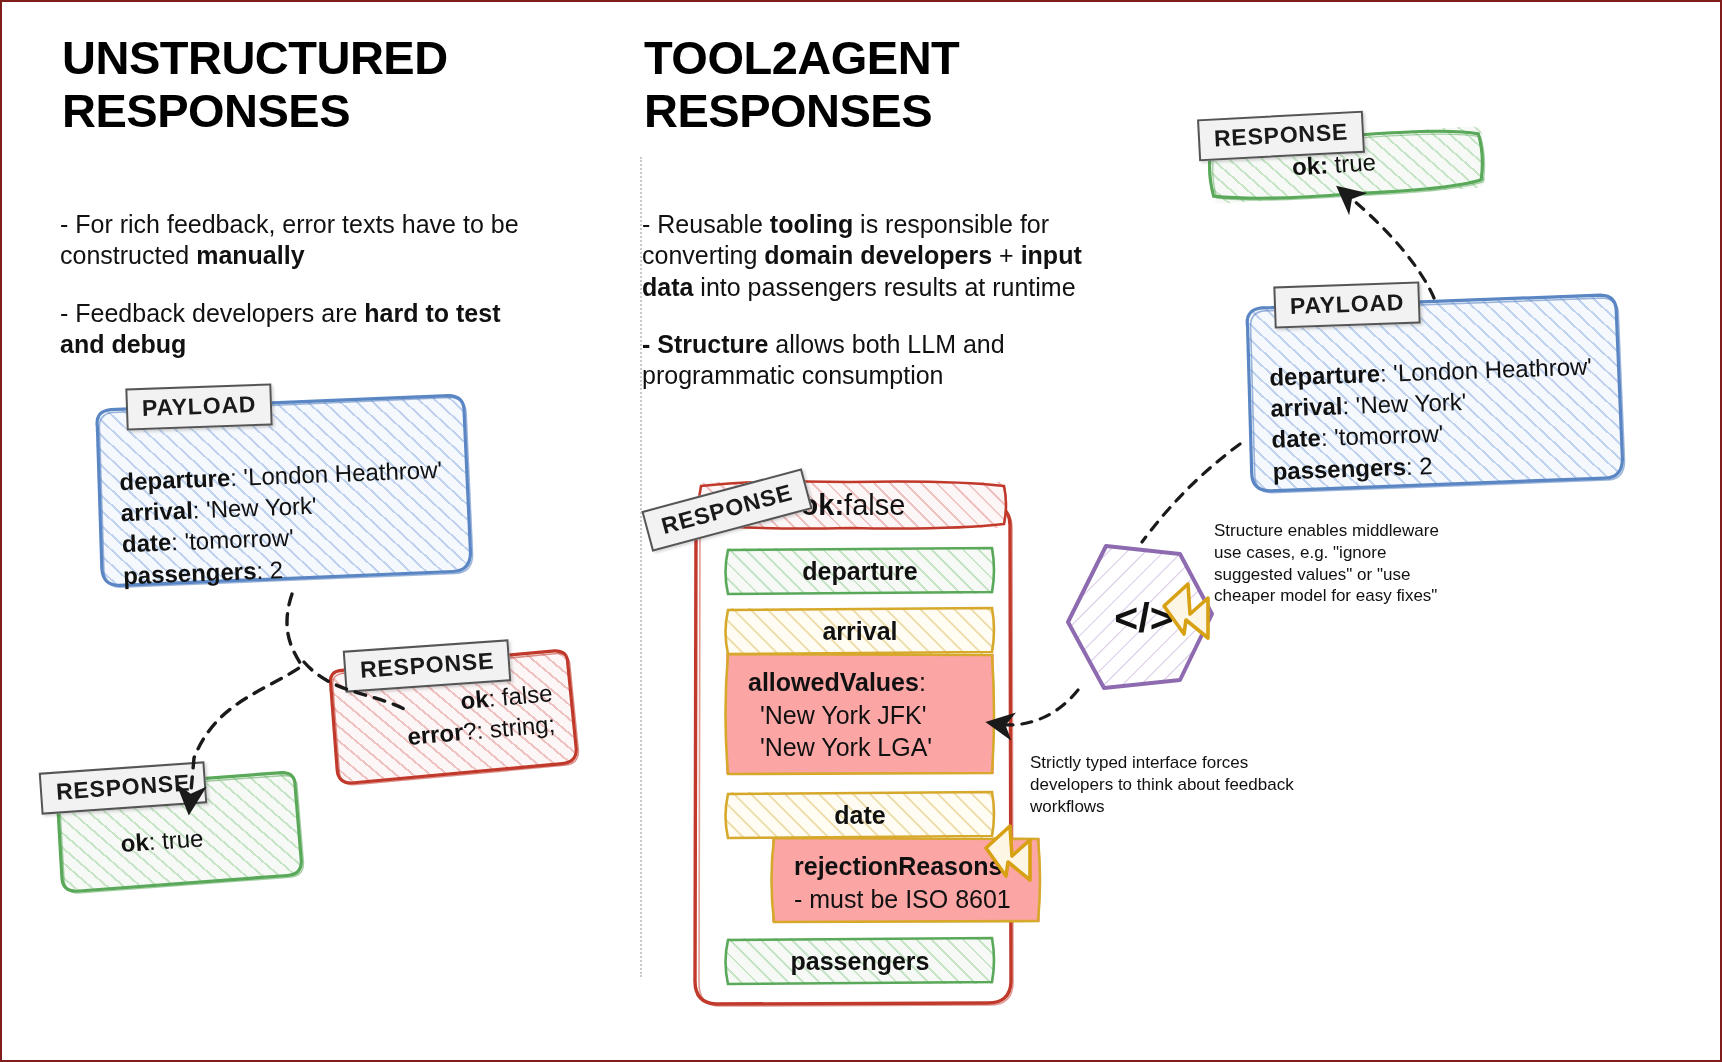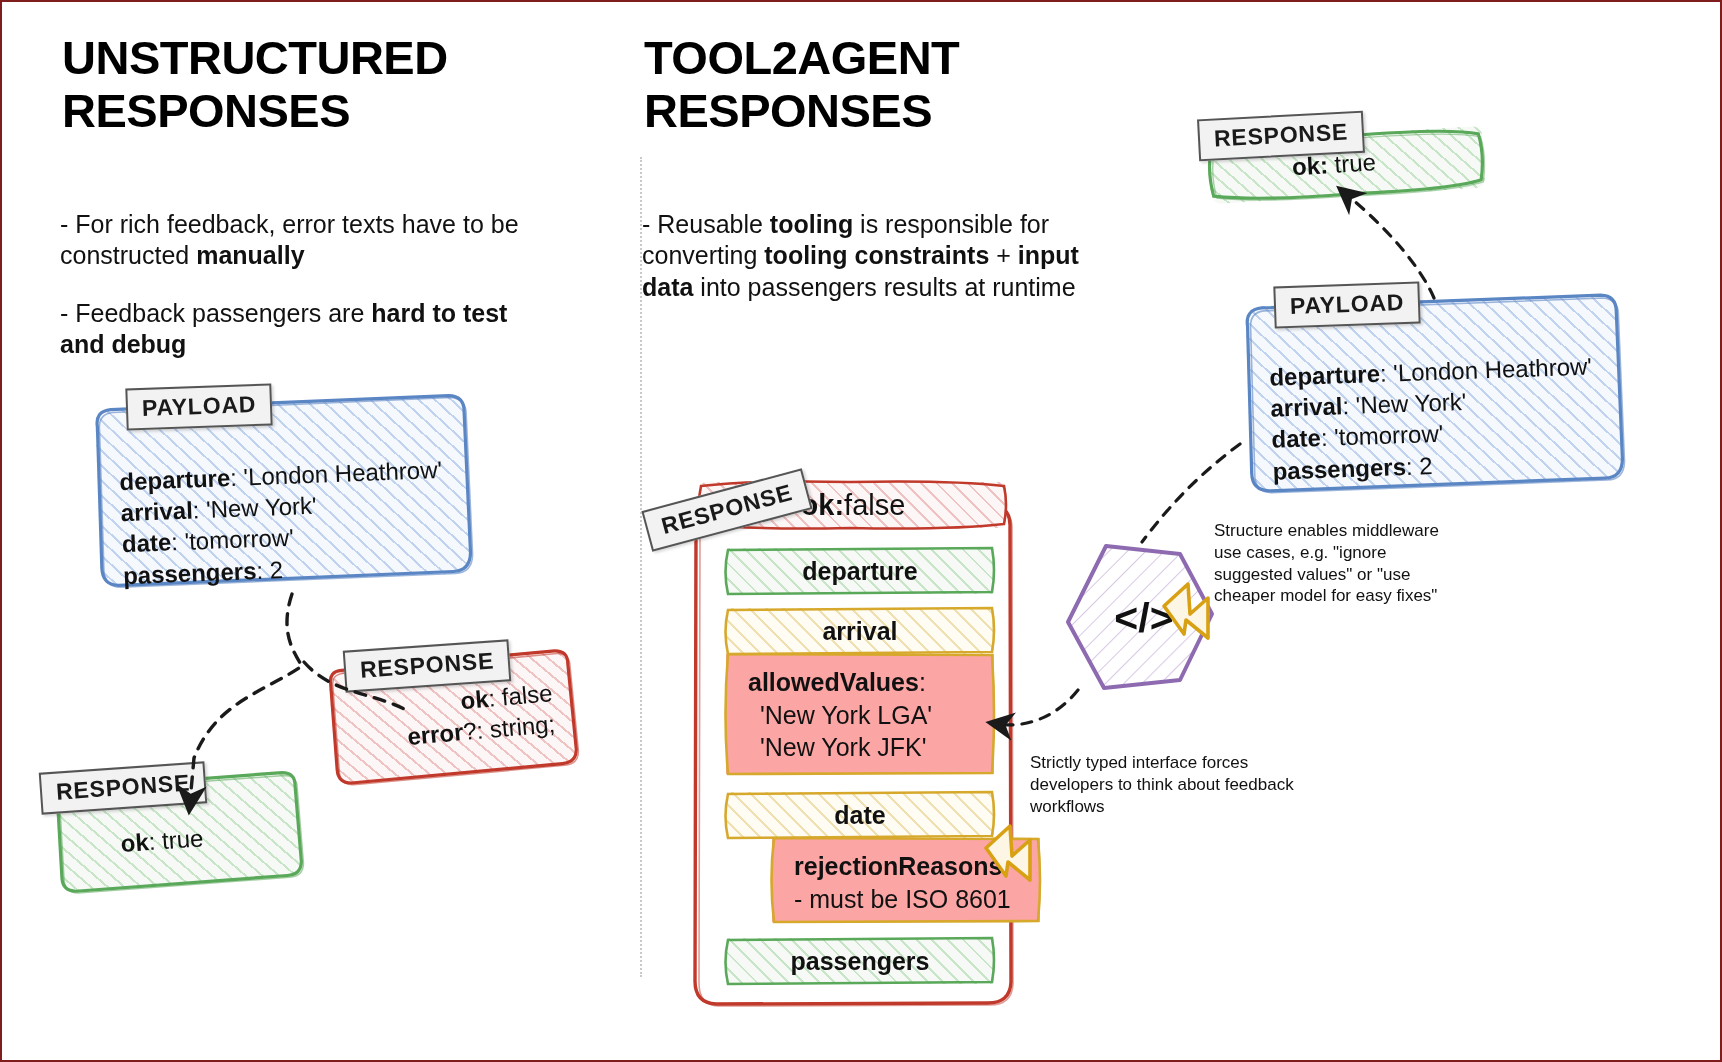--- a/index.html
+++ b/index.html
@@ -133,21 +133,21 @@
 </head>
 <body>
 
 <div id="canvas">
 
   <div class="col-title" style="left:60px; top:30px; width:520px;">UNSTRUCTURED
 RESPONSES</div>
 
   <div class="col-body" style="left:58px; top:207px; width:490px;">
     <p><span>- For rich feedback, error texts have to be constructed </span><b>manually</b></p>
-    <p><span>- Feedback passengers are </span><b>hard to test and debug</b></p>
+    <p><span>- Feedback developers are </span><b>hard to test and debug</b></p>
   </div>
 
   <div class="divider" style="left:638px; top:155px; height:820px;"></div>
 
   <div class="sketchbox" style="left:96px; top:400px; width:370px; height:178px; transform:rotate(-2.2deg);">
     <div class="hatch hatch-blue"></div>
     <svg class="boxline" viewBox="0 0 390 198" preserveAspectRatio="none">
       <path d="M12,28 Q10,12 26,11 L364,10 Q380,11 379,27 L380,168 Q379,186 362,186 L27,187 Q11,186 11,169 Z" fill="none" stroke="#5b86c4" stroke-width="3.2" stroke-linecap="round"></path>
       <path d="M14,31 Q13,15 28,14 L366,12 Q382,14 381,30 L382,170 Q381,188 364,188 L29,189 Q13,188 13,171 Z" fill="none" stroke="#5b86c4" stroke-width="1.6" stroke-linecap="round" opacity="0.6"></path>
     </svg>
@@ -182,21 +182,22 @@
     <div class="txt" style="padding:44px 0 0 62px;">
       <b>ok</b><span>: true</span>
     </div>
   </div>
   <div class="chip" style="left:38px; top:765px; transform:rotate(-4deg);">RESPONSE</div>
 
   <div class="col-title" style="left:642px; top:30px; width:520px;">TOOL2AGENT
 RESPONSES</div>
 
   <div class="col-body" style="left:640px; top:207px; width:470px;">
-    <p><span>- Reusable </span><b>tooling</b><span> is responsible for converting </span><b>tooling constraints</b><span> + </span><b>input data</b><span> into passengers results at runtime</span></p>
+    <p><span>- Reusable </span><b>tooling</b><span> is responsible for converting </span><b>domain developers</b><span> + </span><b>input data</b><span> into passengers results at runtime</span></p>
+    <p><b>- Structure</b><span> allows both LLM and programmatic consumption</span></p>
   </div>
 
   <div class="sketchbox" style="left:692px; top:502px; width:318px; height:500px;">
     <svg class="boxline" viewBox="0 0 338 520" preserveAspectRatio="none">
       <path d="M12,34 Q11,12 32,11 L306,10 Q327,12 326,33 L327,488 Q326,509 304,509 L32,510 Q11,509 11,487 Z" fill="none" stroke="#c0392b" stroke-width="3.4" stroke-linecap="round"></path>
       <path d="M16,37 Q15,15 35,14 L308,13 Q329,15 328,36 L329,490 Q328,511 306,511 L34,512 Q15,511 15,489 Z" fill="none" stroke="#c0392b" stroke-width="1.6" stroke-linecap="round" opacity="0.5"></path>
     </svg>
 
     <div class="rowbox" style="left:6px; top:-22px; width:306px; height:46px; z-index:6;">
       <div class="hatch hatch-red" style="border-radius:6px;"></div>
@@ -221,22 +222,22 @@
       </svg>
       <span style="position:relative; z-index:4;">arrival</span>
     </div>
 
     <div class="subbox" style="left:32px; top:150px; width:268px; height:120px; z-index:5;">
       <svg class="boxline" viewBox="0 0 288 140" preserveAspectRatio="none">
         <path d="M12,10 L276,11 Q280,70 276,129 L12,130 Q7,70 12,10 Z" fill="none" stroke="#d6a82b" stroke-width="2.6"></path>
       </svg>
       <div style="position:relative; z-index:4;">
         <div><b>allowedValues</b><span>:</span></div>
+        <div style="padding-left:12px;">'New York JFK'</div>
         <div style="padding-left:12px;">'New York LGA'</div>
-        <div style="padding-left:12px;">'New York JFK'</div>
       </div>
     </div>
 
     <div class="rowbox" style="left:32px; top:288px; width:268px; height:46px; z-index:6;">
       <div class="hatch hatch-yellow" style="border-radius:4px;"></div>
       <svg class="boxline" viewBox="0 0 288 66" preserveAspectRatio="none">
         <path d="M12,12 L276,10 Q280,32 276,54 L12,56 Q7,34 12,12 Z" fill="none" stroke="#d6a82b" stroke-width="2.6"></path>
       </svg>
       <span style="position:relative; z-index:4;">date</span>
     </div>

